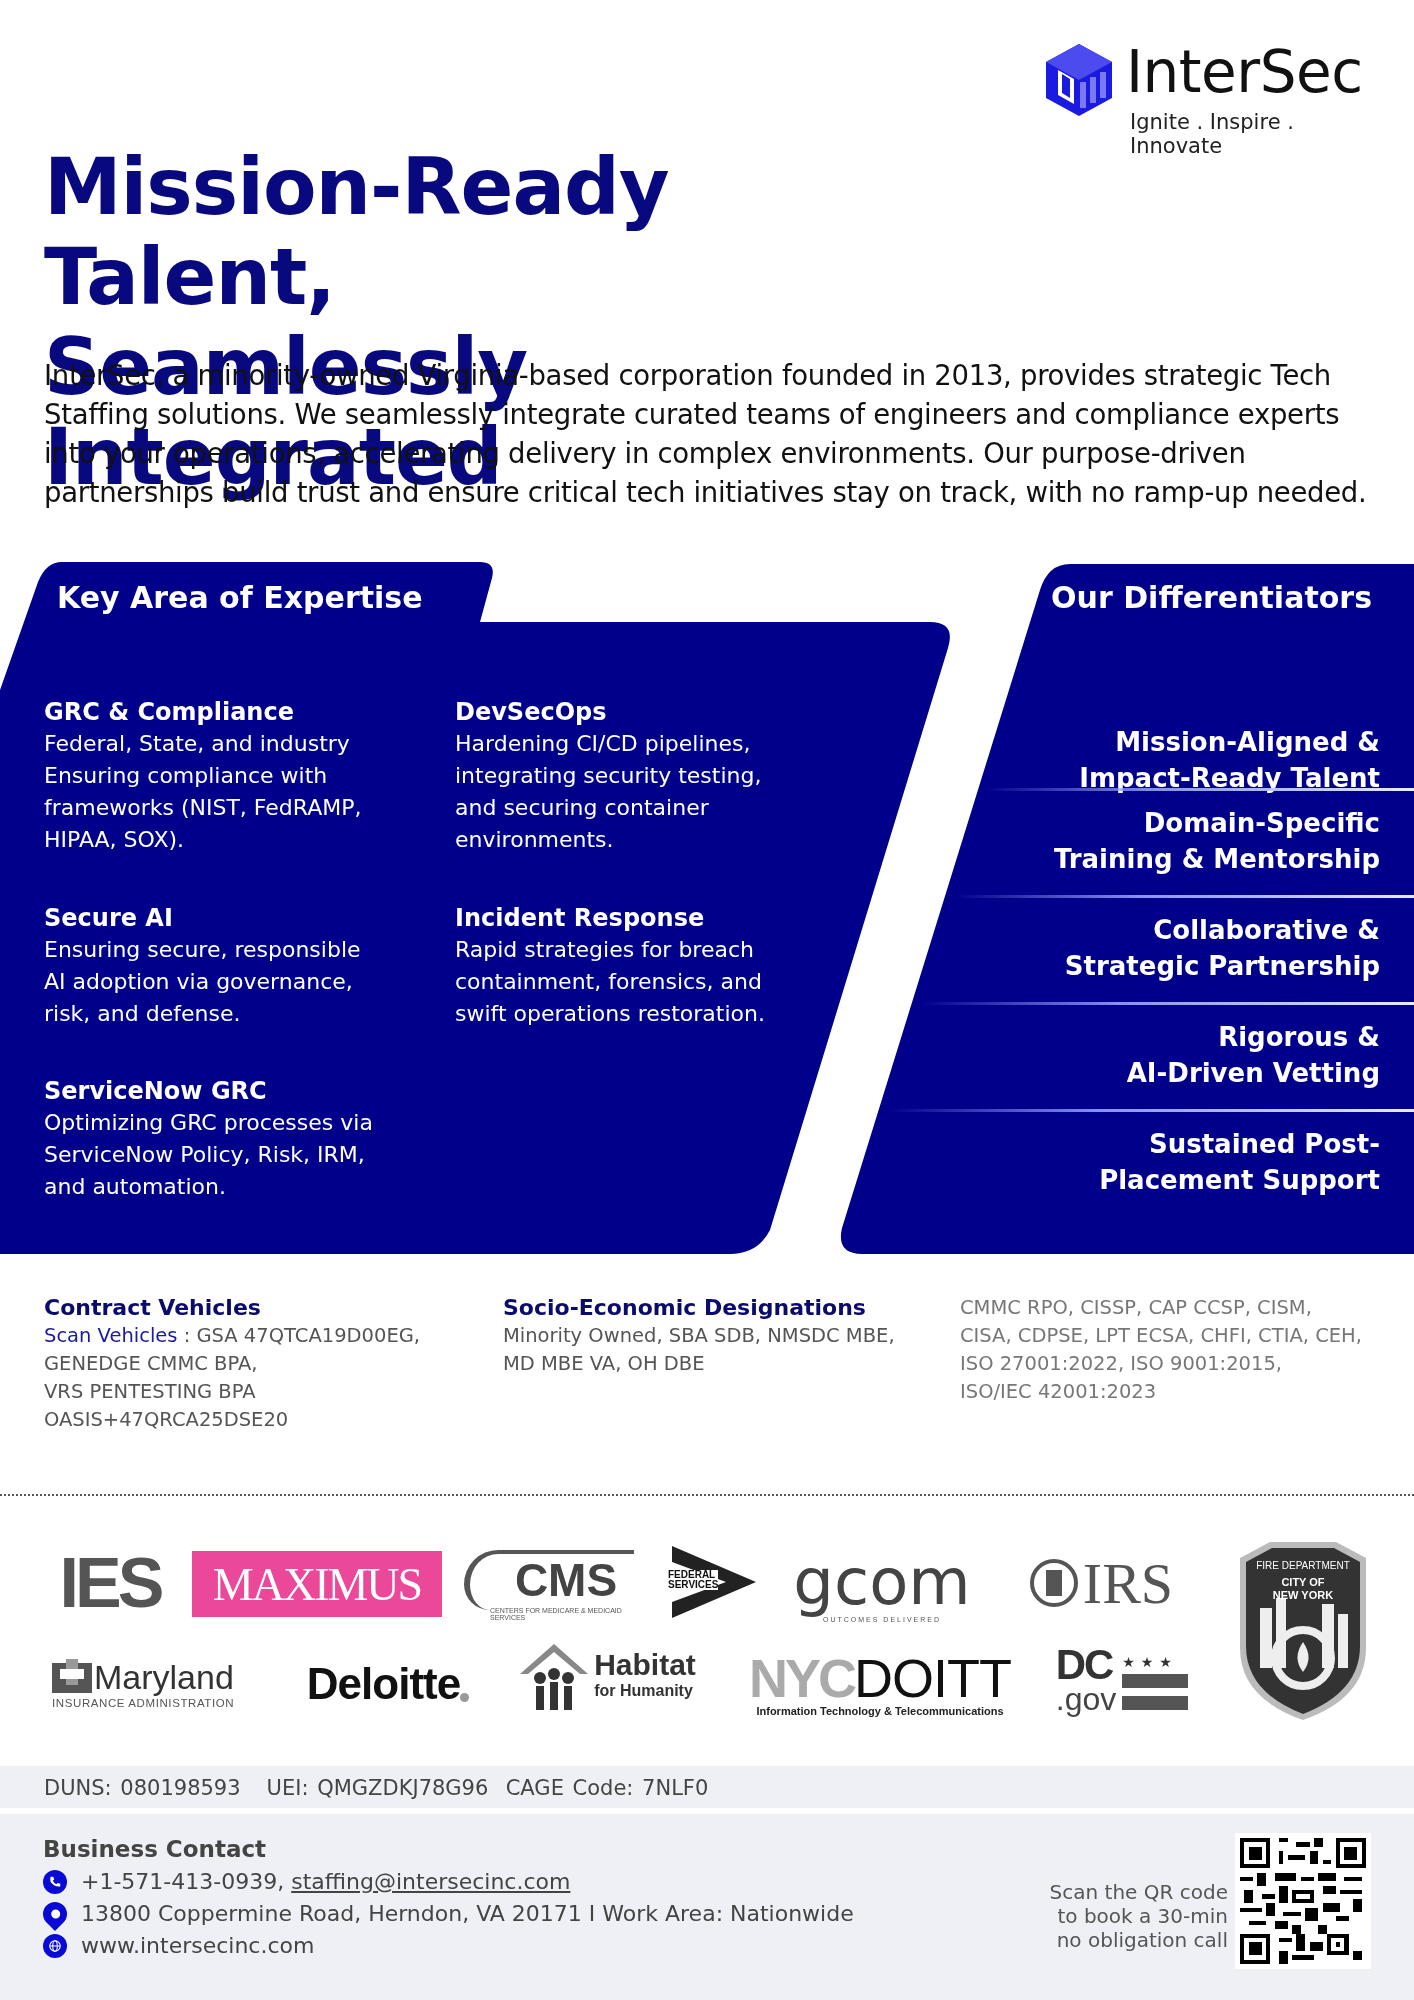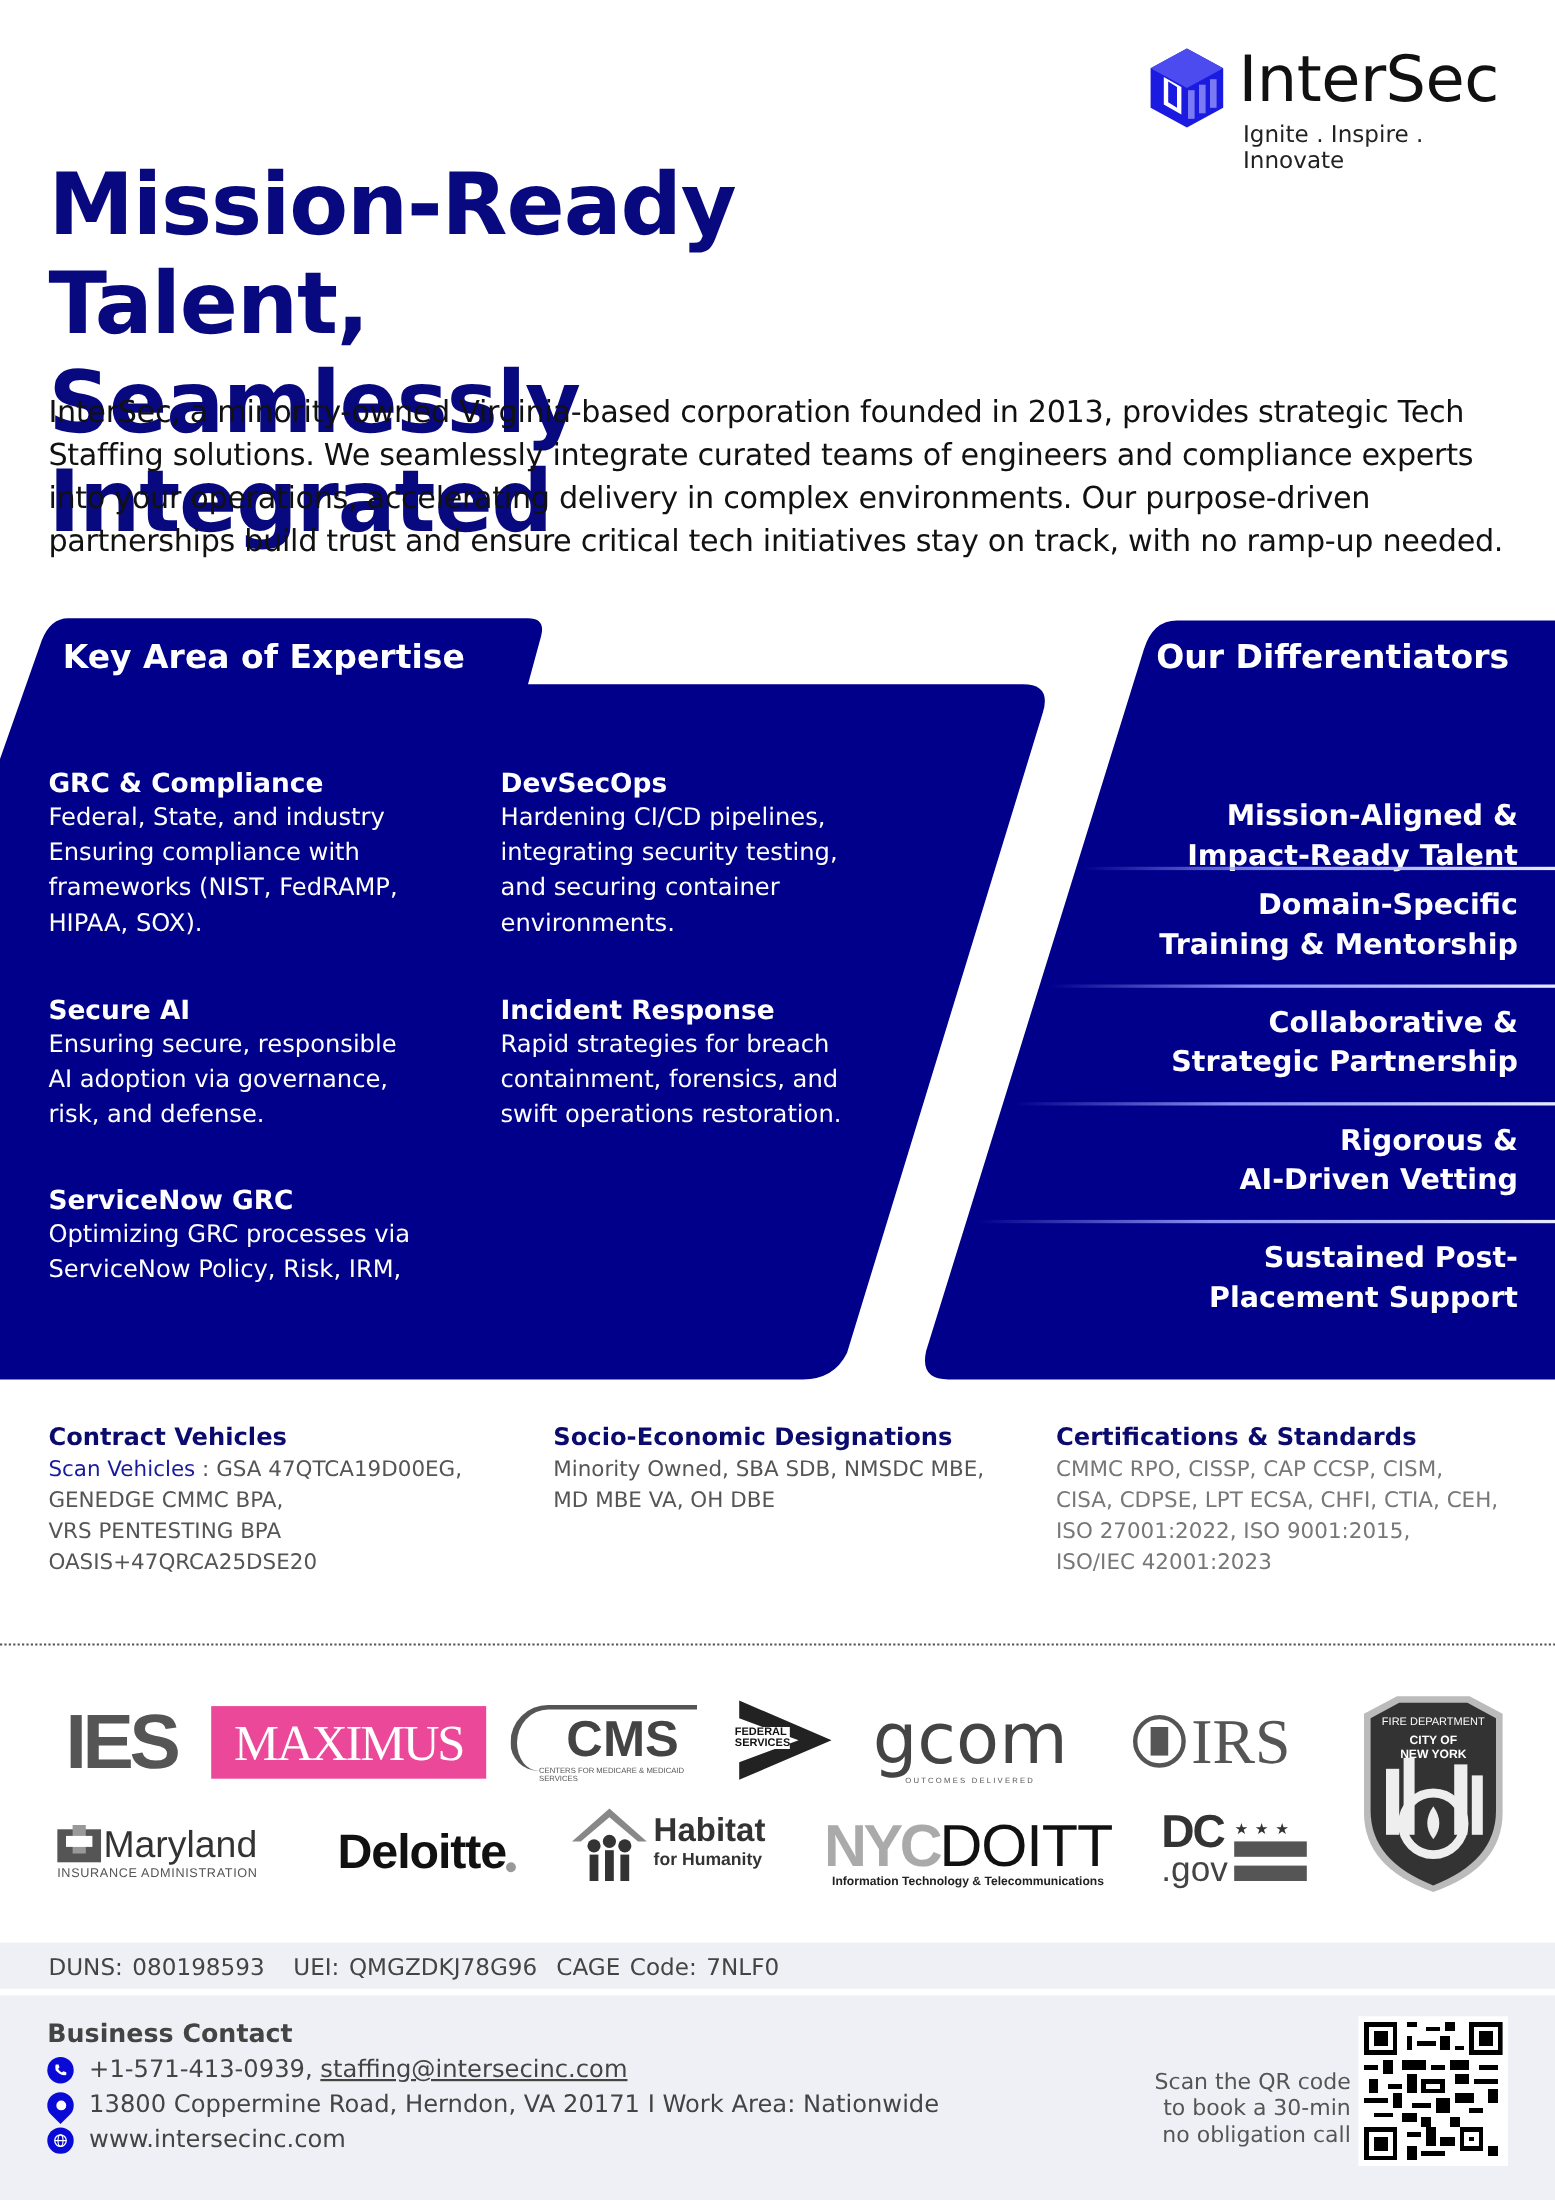--- a/index.html
+++ b/index.html
@@ -134,20 +134,21 @@
 <div class="exp-item" style="left:455px; top:902px; width:400px;">
   <div class="h">Incident Response</div>
   <div class="d">Rapid strategies for breach</div>
   <div class="d">containment, forensics, and</div>
   <div class="d">swift operations restoration.</div>
 </div>
 <div class="exp-item" style="left:44px; top:1075px; width:400px;">
   <div class="h">ServiceNow GRC</div>
   <div class="d">Optimizing GRC processes via</div>
   <div class="d">ServiceNow Policy, Risk, IRM,</div>
+  <div class="d">and automation.</div>
 </div>
 
 <div class="diff-item" style="right:34px; top:698px;margin-top:26px;">
   <div>Mission-Aligned &amp;</div>
   <div>Impact-Ready Talent</div>
 </div>
 <div class="diff-sep" style="top:788px; width:430px;"></div>
 <div class="diff-item" style="right:34px; top:805px;">
   <div>Domain-Specific</div>
   <div>Training &amp; Mentorship</div>
@@ -174,21 +175,20 @@
   <div class="b">GENEDGE CMMC BPA,</div>
   <div class="b">VRS PENTESTING BPA</div>
   <div class="b">OASIS+47QRCA25DSE20</div>
 </div>
 <div class="info-col col2">
   <div class="t">Socio-Economic Designations</div>
   <div class="b">Minority Owned, SBA SDB, NMSDC MBE,</div>
   <div class="b">MD MBE VA, OH DBE</div>
 </div>
 <div class="info-col col3">
-  <div class="t">Certifications &amp; Standards</div>
   <div class="b">CMMC RPO, CISSP, CAP CCSP, CISM,</div>
   <div class="b">CISA, CDPSE, LPT ECSA, CHFI, CTIA, CEH,</div>
   <div class="b">ISO 27001:2022, ISO 9001:2015,</div>
   <div class="b">ISO/IEC 42001:2023</div>
 </div>
 
 <div class="dotted"></div>
 
 <div class="logo-box" style="left:52px; top:1548px; width:116px; height:70px; font-size:70px; font-weight:bold; letter-spacing:-4px; color:#555;">
     <span>IES</span>

